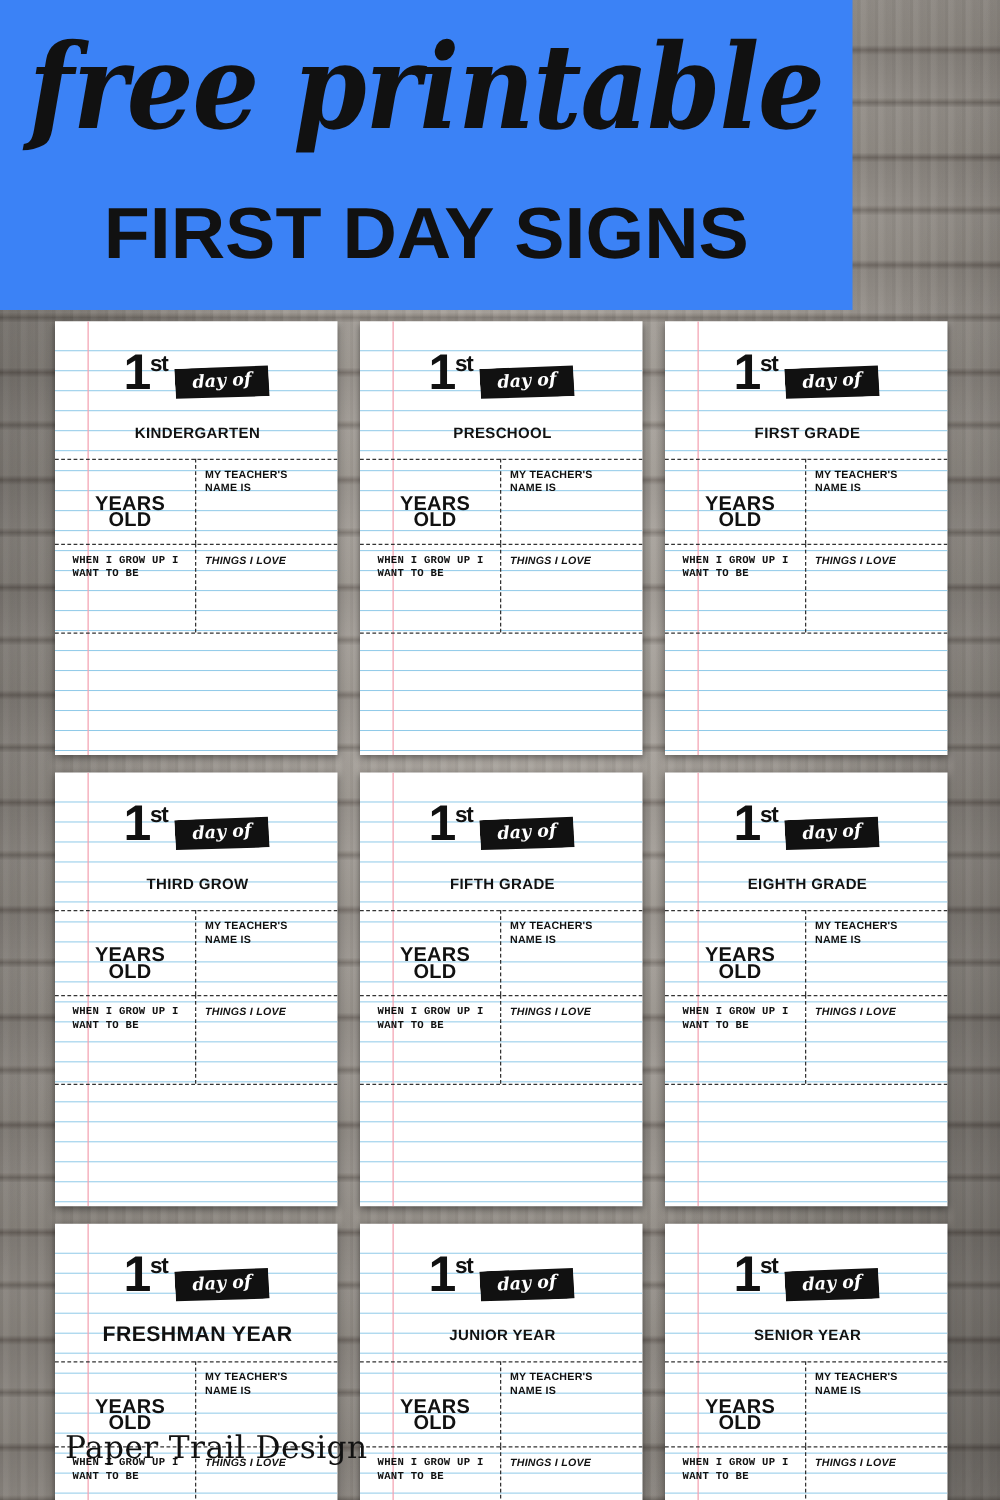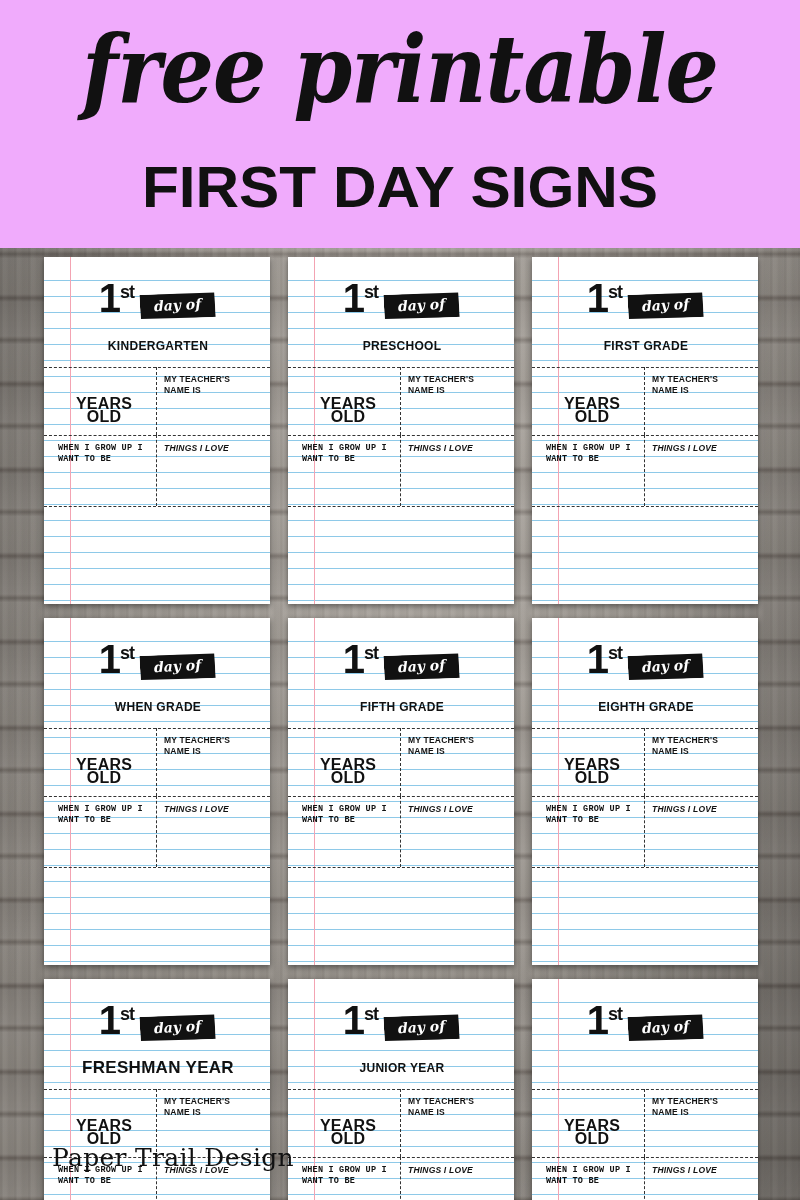--- a/index.html
+++ b/index.html
@@ -53,23 +53,23 @@
     background:
       linear-gradient(105deg, rgba(0,0,0,0.22) 0%, rgba(0,0,0,0) 25%, rgba(0,0,0,0) 70%, rgba(0,0,0,0.20) 100%),
       radial-gradient(ellipse at 50% 40%, rgba(255,255,255,0.10) 0%, rgba(0,0,0,0.18) 85%);
   }
 
   
   .header {
     position: absolute;
     left: 0;
     top: 0;
-    width: 800px;
+    width: 682px;
     height: 248px;
-    background: #f0abfc;
+    background: #3b82f6;
     text-align: center;
     overflow: hidden;
   }
   .header-script {
     position: absolute;
     left: 0;
     right: 0;
     top: 28px;
     font-family: "DejaVu Serif", serif;
     font-style: italic;
@@ -334,21 +334,21 @@
     </div>
   </div>
       <div class="card">
     <div class="rules"></div>
     <div class="margin-line"></div>
     <div class="card-inner">
       <div class="title-row">
         <div class="one-st"><span>1</span><sup>st</sup></div>
         <div class="ribbon">day of</div>
       </div>
-      <div class="grade">WHEN GRADE</div>
+      <div class="grade">THIRD GROW</div>
       <div class="sep one"></div>
       <div class="sep two"></div>
       <div class="sep three"></div>
       <div class="vdiv mid-a"></div>
       <div class="vdiv mid-b"></div>
       <div class="field-label teacher">MY TEACHER'S NAME IS</div>
       <div class="field-label years">YEARS OLD</div>
       <div class="field-label grow">WHEN I GROW UP I WANT TO BE</div>
       <div class="field-label love">THINGS I LOVE</div>
     </div>
@@ -434,20 +434,21 @@
     </div>
   </div>
       <div class="card">
     <div class="rules"></div>
     <div class="margin-line"></div>
     <div class="card-inner">
       <div class="title-row">
         <div class="one-st"><span>1</span><sup>st</sup></div>
         <div class="ribbon">day of</div>
       </div>
+      <div class="grade">SENIOR YEAR</div>
       <div class="sep one"></div>
       <div class="sep two"></div>
       <div class="sep three"></div>
       <div class="vdiv mid-a"></div>
       <div class="vdiv mid-b"></div>
       <div class="field-label teacher">MY TEACHER'S NAME IS</div>
       <div class="field-label years">YEARS OLD</div>
       <div class="field-label grow">WHEN I GROW UP I WANT TO BE</div>
       <div class="field-label love">THINGS I LOVE</div>
     </div>

